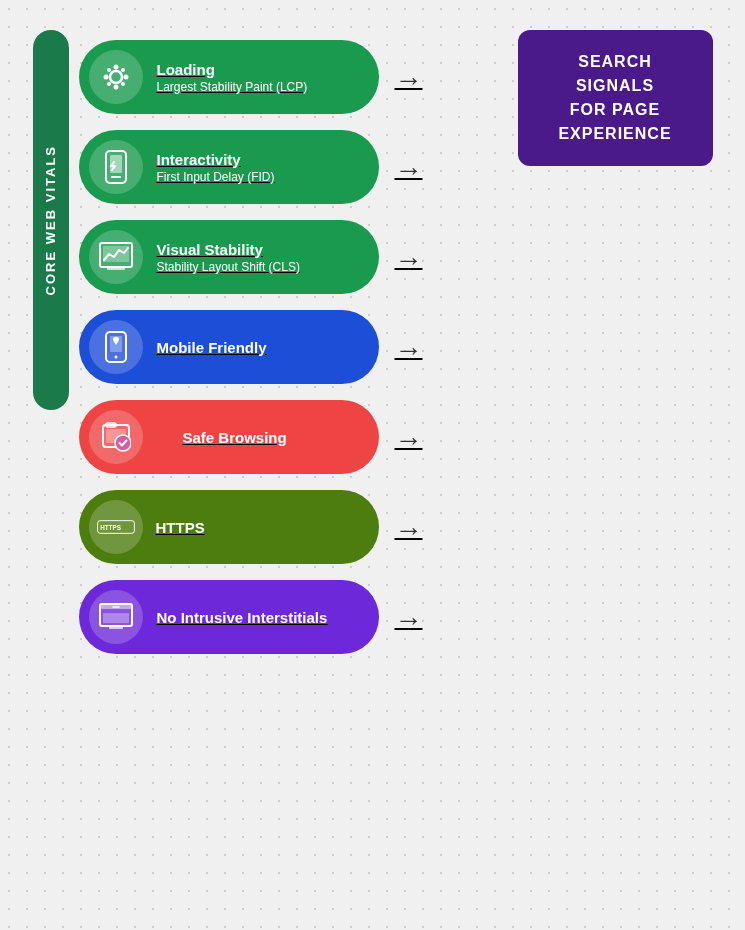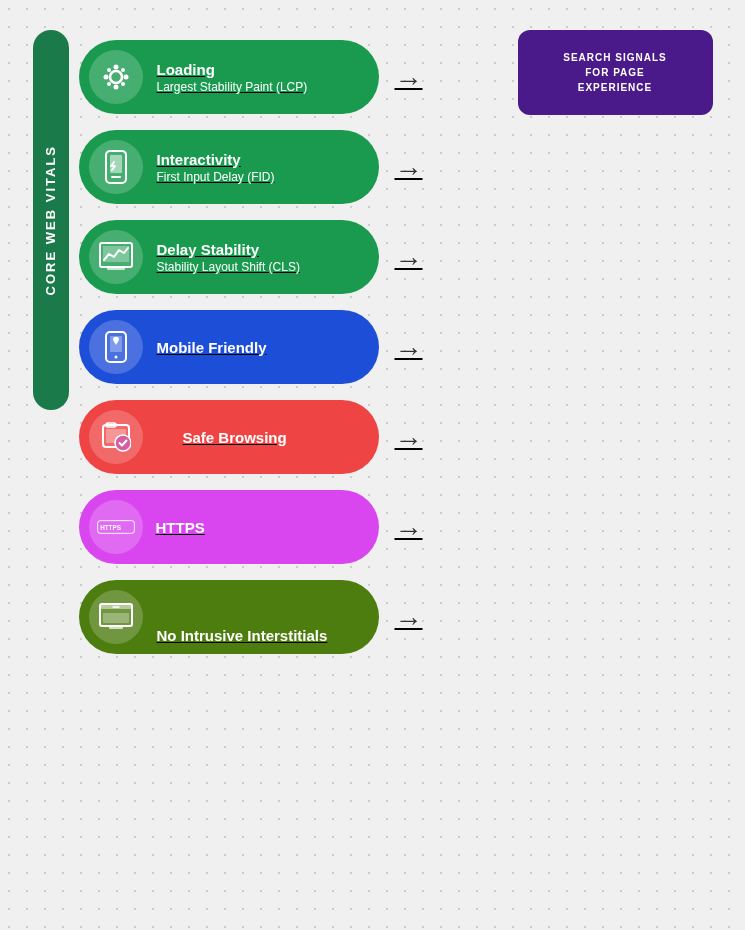--- a/index.html
+++ b/index.html
@@ -106,22 +106,22 @@
     .pill-subtitle {
       font-size: 12px;
       font-weight: normal;
       margin-top: 2px;
     }
 
     
     .pill-green { background: #1a9a4e; }
     .pill-red { background: #1d4ed8; }
     .pill-pink { background: #ef4444; gap: 40px; }
-    .pill-violet { background: #d946ef; gap: 13px; }
-    .pill-blue { background: #4d7c0f; align-items: flex-end; }
+    .pill-violet { background: #4d7c0f; gap: 13px; }
+    .pill-blue { background: #6d28d9; }
 
     
     .arrow {
       font-size: 28px;
       color: #333;
       flex-shrink: 0;
       margin-left: 4px;
     }
 
     
@@ -131,21 +131,21 @@
       border-radius: 12px;
       display: flex;
       align-items: center;
       justify-content: center;
       flex-shrink: 0;
       margin-left: 10px;
     }
 
     .right-box-text {
       color: white;
-      font-size: 10px;
+      font-size: 16px;
       font-weight: bold;
       text-align: center;
       line-height: 1.5;
       letter-spacing: 1px;
       text-transform: uppercase;
       padding: 20px;
     }
 
     .content-area {
       display: flex;
@@ -211,21 +211,21 @@
           <div class="pill pill-green">
             <div class="pill-icon-circle">
               <svg width="34" height="30" viewBox="0 0 34 30" fill="white">
     <rect x="1" y="1" width="32" height="24" rx="2" fill="none" stroke="white" stroke-width="2"></rect>
     <rect x="4" y="4" width="26" height="16" fill="white" opacity="0.3"></rect>
     <polyline points="5,18 10,12 15,15 20,8 25,11 29,6" fill="none" stroke="white" stroke-width="2" stroke-linecap="round" stroke-linejoin="round"></polyline>
     <rect x="8" y="25" width="18" height="3" rx="1" fill="white" opacity="0.7"></rect>
   </svg>
             </div>
             <div class="pill-text">
-              <div class="pill-title">Delay Stability</div>
+              <div class="pill-title">Visual Stability</div>
               <div class="pill-subtitle">Stability Layout Shift (CLS)</div>
             </div>
           </div>
           <div class="arrow">→</div>
         </div>
         <div class="pill-row">
           <div class="pill pill-red">
             <div class="pill-icon-circle">
               <svg width="30" height="32" viewBox="0 0 30 32" fill="white">
     <rect x="5" y="1" width="20" height="30" rx="4" fill="none" stroke="white" stroke-width="2"></rect>

